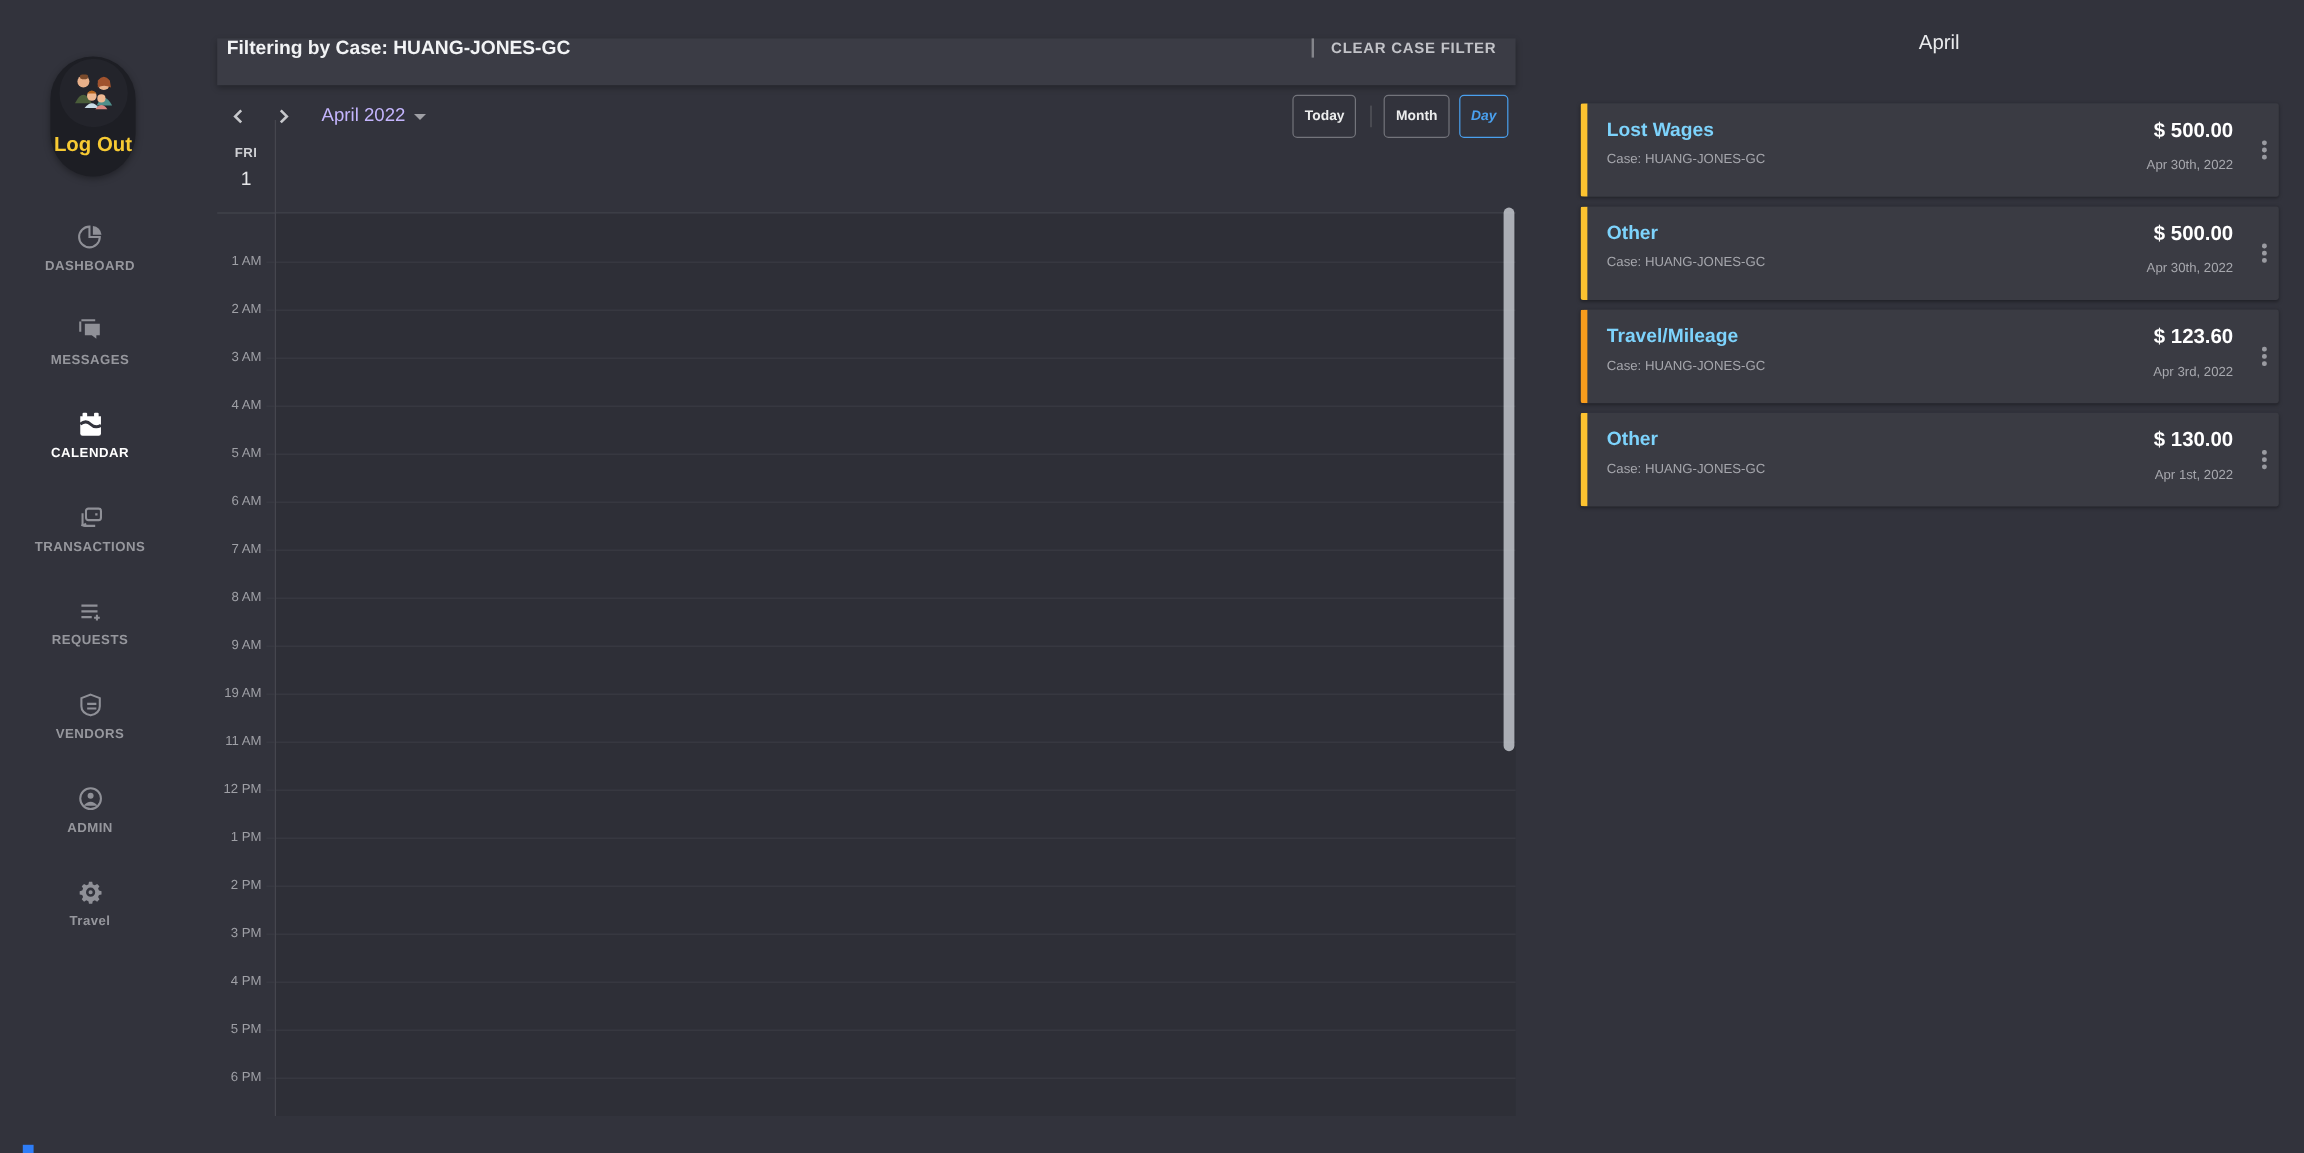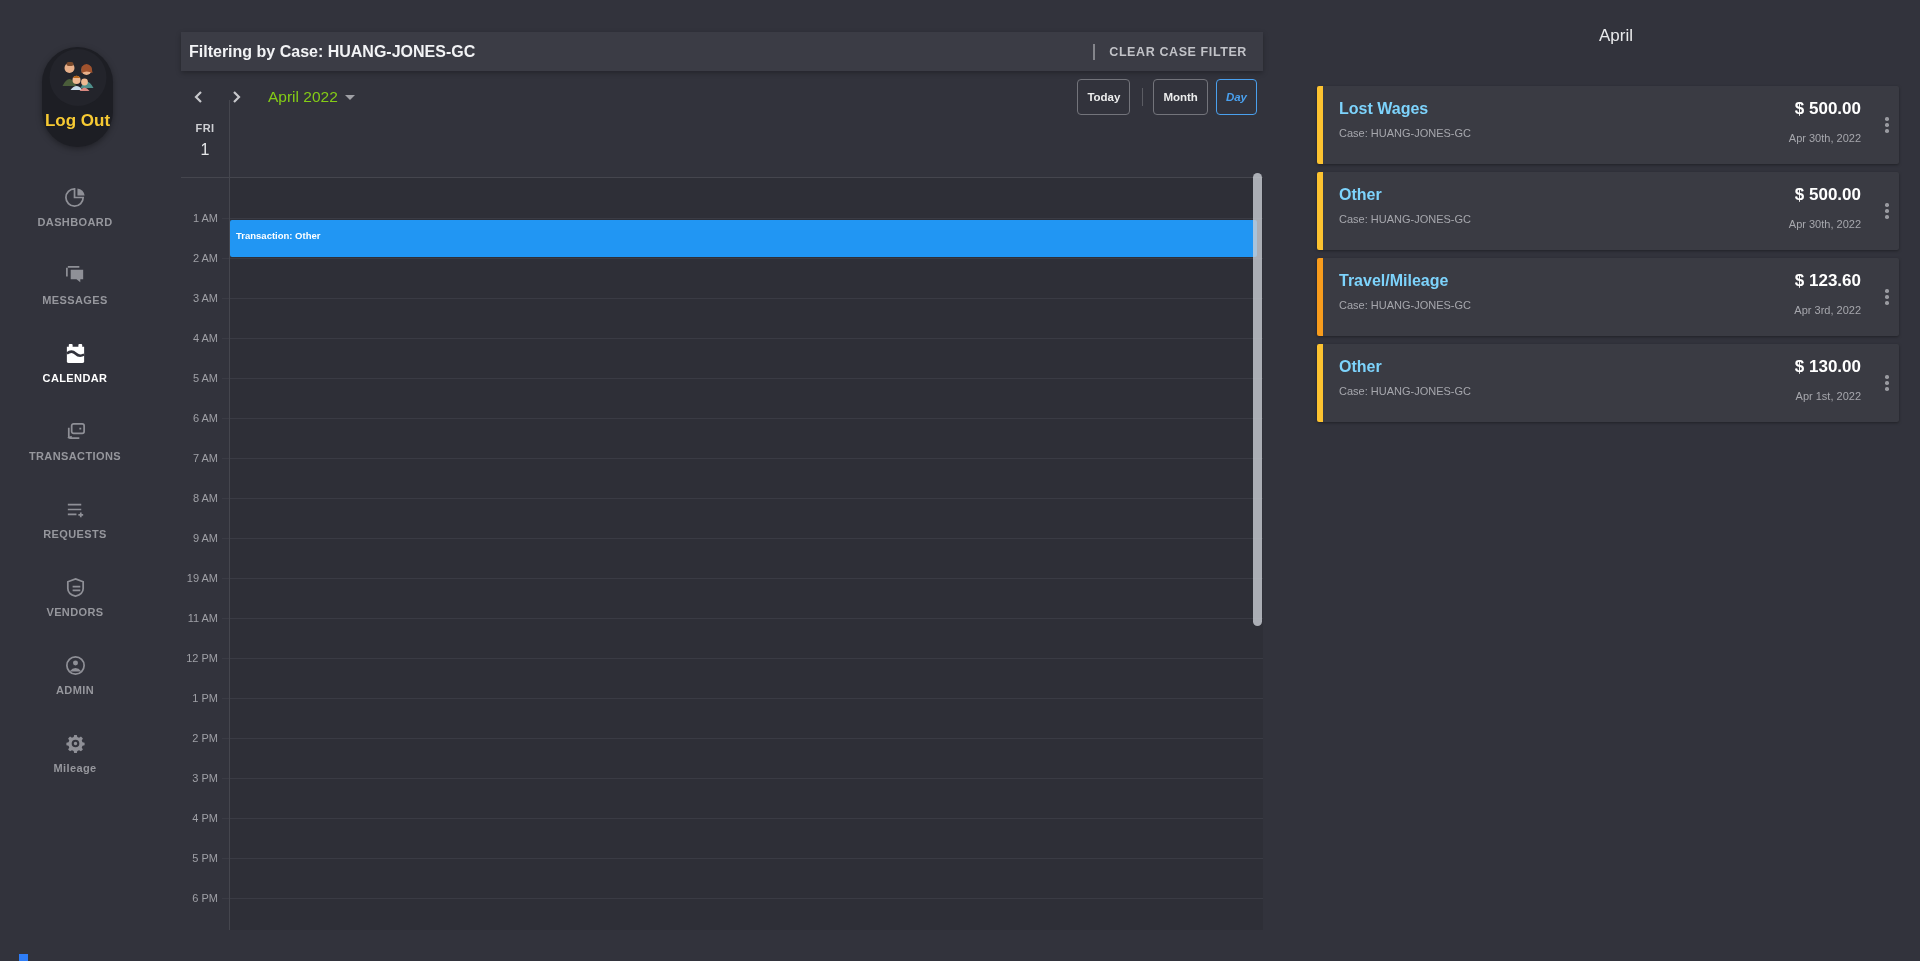--- a/index.html
+++ b/index.html
@@ -21,34 +21,34 @@
     padding-top:16px; cursor:pointer; color:#8f9097; }
   .nav-item .nav-label { margin-top:7px; font-size:11px; font-weight:bold; color:#96979d; letter-spacing:.4px; }
   .nav-item svg { width:23px; height:23px; stroke:#8f9097; fill:none; stroke-width:1.8; }
   .nav-item.active .nav-label { color:#ffffff; }
   .nav-item.active svg { stroke:#ffffff; }
   .corner-chip { position:absolute; left:19px; top:954px; width:9px; height:7px; background:#2e7df7; }
 
   
   #main { position:absolute; left:181px; top:0; width:1082px; height:961px; }
   .filter-bar { position:absolute; left:0; top:32px; width:100%; height:39px; background:#3b3c45;
-    display:flex; align-items:center; box-shadow:0 2px 5px rgba(0,0,0,.28); }
+    display:flex; align-items:flex-start; box-shadow:0 2px 5px rgba(0,0,0,.28); }
   .filter-title { margin-left:8px; color:#f2f3f5; font-size:16px; font-weight:bold; }
   .filter-right { margin-left:auto; display:flex; align-items:center; }
   .filter-divider { width:2px; height:16px; background:#84858b; margin-right:14px; }
   .clear-filter-btn { margin-right:16px; background:none; border:none; color:#c2c3c8;
     font-family:inherit; font-size:12.5px; font-weight:bold; letter-spacing:.6px; cursor:pointer; }
 
   .toolbar { position:absolute; left:0; top:85px; width:100%; height:24px; display:flex; align-items:center; }
   .nav-arrow { width:20px; height:24px; background:none; border:none; cursor:pointer; display:flex;
     align-items:center; justify-content:center; padding:0; }
   .nav-arrow svg { width:14px; height:14px; stroke:#c7c8cc; fill:none; stroke-width:2.2; }
   .nav-arrow.prev { margin-left:8px; }
   .nav-arrow.next { margin-left:17px; }
-  .month-title { margin-left:22px; color:#84cc16; font-size:15.5px; font-weight:500; cursor:pointer; }
+  .month-title { margin-left:22px; color:#c4b5fd; font-size:15.5px; font-weight:500; cursor:pointer; }
   .caret-down { margin-left:7px; width:0; height:0; border-left:5px solid transparent;
     border-right:5px solid transparent; border-top:5px solid #9fa0a5; cursor:pointer; }
   .view-switch { margin-left:auto; margin-right:6px; display:flex; align-items:center; }
   .view-btn { height:36px; padding:0 9px; background:none; border:1px solid #73747b; border-radius:4px;
     color:#eceded; font-family:inherit; font-size:11.5px; font-weight:bold; cursor:pointer; }
   .view-btn + .view-btn { margin-left:8px;font-style:italic; }
   .view-sep { width:1px; height:18px; background:#5b5c63; margin:0 10px 0 12px; }
   .view-btn.active { border-color:#4aa0ee; color:#4aa0ee; }
 
   .day-header { position:absolute; left:0; top:122px; width:48px; text-align:center; }
@@ -165,21 +165,21 @@
           <circle cx="12" cy="12" r="9"></circle>
           <circle cx="12" cy="9.5" r="2.6" fill="#8f9097" stroke="none"></circle>
           <path d="M5.8 18.2 q6.2 -7 12.4 0" fill="#8f9097" stroke="none"></path>
         </svg>
         <span class="nav-label">ADMIN</span>
       </div>
       <div class="nav-item">
         <svg viewBox="0 0 24 24">
           <path fill="#8f9097" stroke="none" d="M12 8 a4 4 0 1 0 0 8 a4 4 0 0 0 0 -8 m0 2.2 a1.8 1.8 0 1 1 0 3.6 a1.8 1.8 0 0 1 0 -3.6 M10.6 3 h2.8 l.5 2.2 l1.8 .8 l2 -1.2 l2 2 l-1.2 2 l.8 1.8 l2.2 .5 v2.8 l-2.2 .5 l-.8 1.8 l1.2 2 l-2 2 l-2 -1.2 l-1.8 .8 l-.5 2.2 h-2.8 l-.5 -2.2 l-1.8 -.8 l-2 1.2 l-2 -2 l1.2 -2 l-.8 -1.8 l-2.2 -.5 v-2.8 l2.2 -.5 l.8 -1.8 l-1.2 -2 l2 -2 l2 1.2 l1.8 -.8 Z"></path>
         </svg>
-        <span class="nav-label">Mileage</span>
+        <span class="nav-label">Travel</span>
       </div>
     </div>
     <div class="corner-chip"></div>
   </div>
 
   <div id="main">
 
     <div class="filter-bar">
       <span class="filter-title">Filtering by Case: HUANG-JONES-GC</span>
       <span class="filter-right">
@@ -307,23 +307,20 @@
             <span class="hour-tick"></span>
             <span class="hour-line"></span>
           </div>
           <div class="hour-row" style="--i: 17;">
             <span class="hour-label">6 PM</span>
             <span class="hour-tick"></span>
             <span class="hour-line"></span>
           </div>
         </div>
 
-      <div class="event">
-        <span class="event-label">Transaction: Other</span>
-      </div>
 
       <div class="scrollbar-thumb"></div>
     </div>
   </div>
 
   <div id="right-panel">
     <div class="panel-title">April</div>
 
     <div class="txn-list">
 

